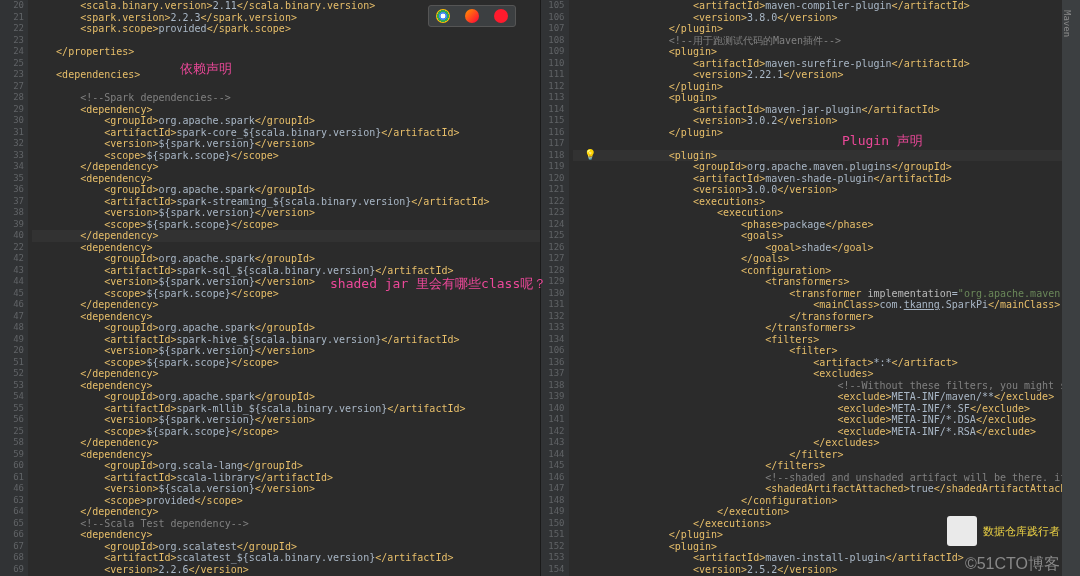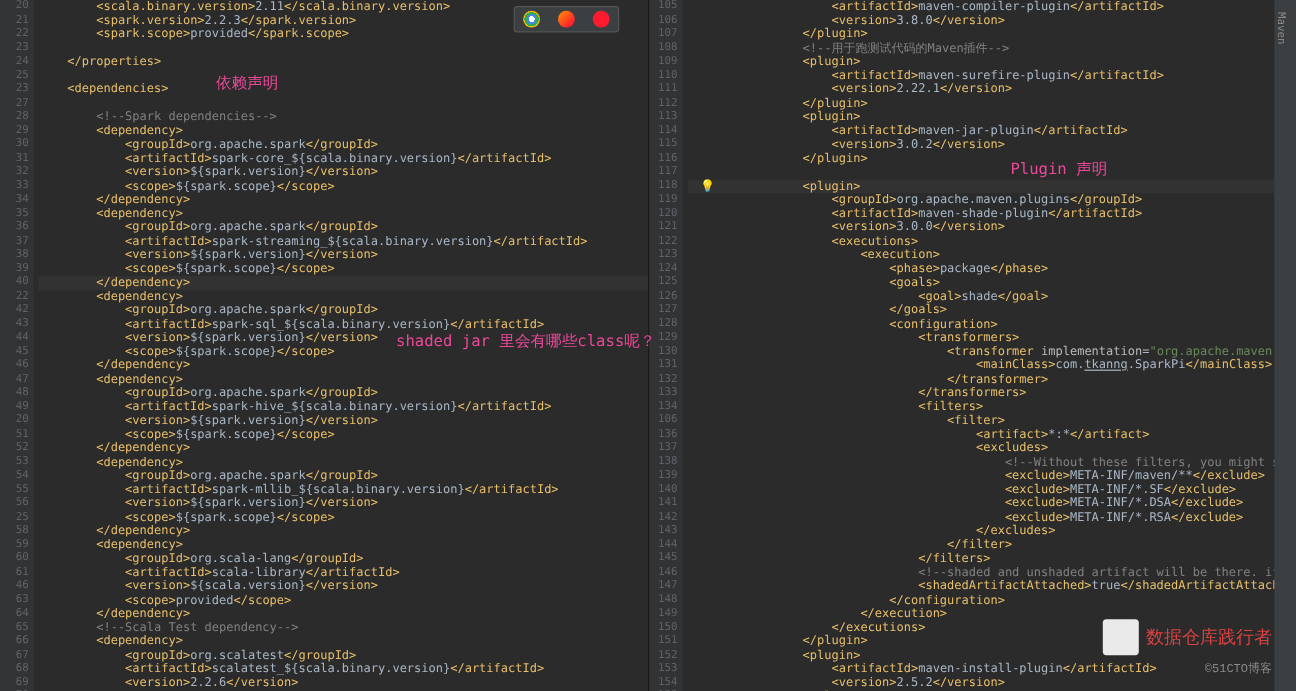--- a/index.html
+++ b/index.html
@@ -14,22 +14,22 @@
 .a{color:#bababa}
 .s{color:#6a8759}
 .c{color:#808080}
 .hl{background:#323232}
 .bulb{position:absolute;left:30px;color:#ffc66d;font-size:10px}
 .anno{position:absolute;color:#ec4899;font-size:13px;font-weight:400;z-index:5}
 .floatbar{position:absolute;top:5px;left:428px;width:88px;height:22px;background:#3c3f41;border:1px solid #555;border-radius:3px;display:flex;align-items:center;justify-content:space-around;z-index:10}
 .floatbar span{width:14px;height:14px;border-radius:50%}
 .wm{position:absolute;right:20px;bottom:30px;z-index:20;display:flex;align-items:center;opacity:0.9}
 .wm .ico{width:30px;height:30px;background:#fff;border-radius:3px;margin-right:6px}
-.wm .txt{color:#ef4444;font-size:15px;font-family:sans-serif}
-.cite{position:absolute;right:20px;bottom:12px;color:#888;font-size:10px;font-family:Liberation Mono, monospace}
+.wm .txt{color:#fde047;font-size:11px;font-family:sans-serif}
+.cite{position:absolute;right:20px;bottom:1px;color:#888;font-size:16px;font-family:Liberation Sans, sans-serif}
 .rside{position:absolute;right:0;top:0;width:18px;height:100%;background:#3c3f41;z-index:3}
 .rside div{writing-mode:vertical-rl;font-size:9px;color:#888;padding-top:10px}
 </style>
 </head>
 <body>
 
 <div class="editor">
   <div class="pane left">
     <div class="gutter" id="lg">
         <div>20</div>

